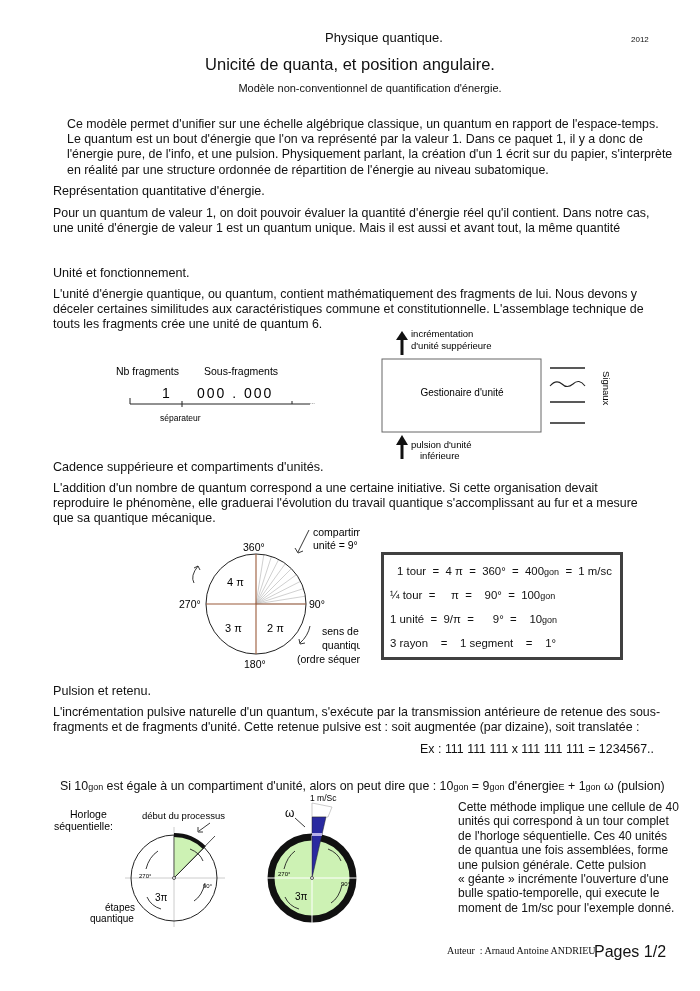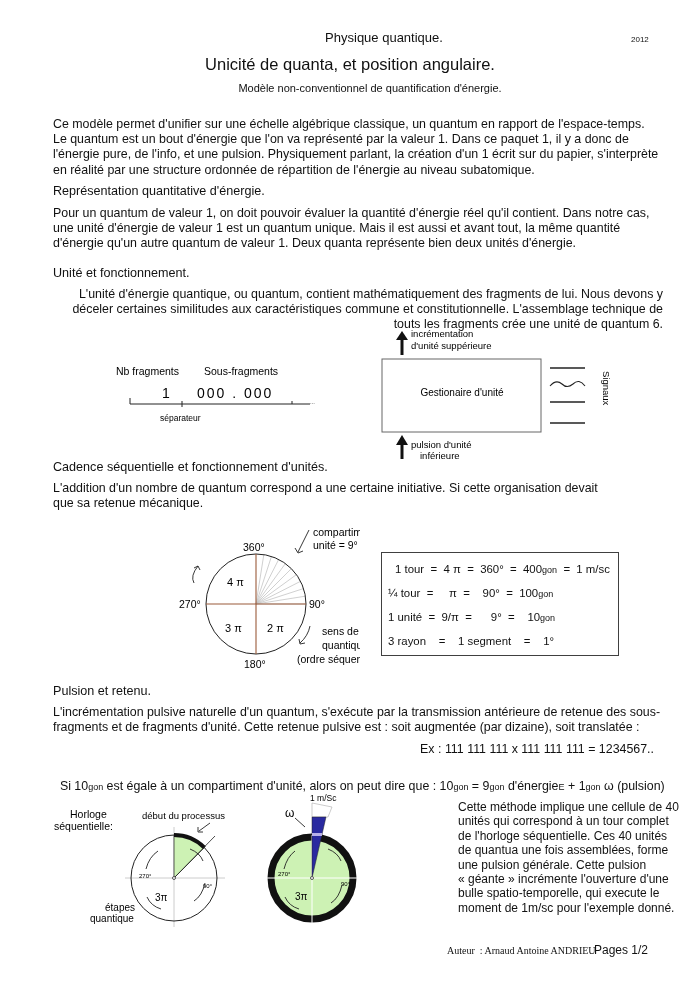--- a/index.html
+++ b/index.html
@@ -4,47 +4,46 @@
 <style>
   html, body { margin:0; padding:0; background:#fff; }
   body { width:700px; height:991px; position:relative; overflow:hidden;
          font-family:"Liberation Sans", sans-serif; color:#111; }
   .abs { position:absolute; }
   .para { position:absolute; left:53px; width:610px; font-size:12.4px; line-height:15.2px; }
   .heading { position:absolute; left:53px; font-size:12.6px; }
   .sub { font-size:9px; }
   svg text { font-family:"Liberation Sans", sans-serif; }
   .eqtable { position:absolute; left:381px; top:552px; width:236px; height:102px;
-             border:1px solid #404040; font-size:11.4px; }
+             border:3px solid #404040; font-size:11.4px; }
   .eqtable div { position:absolute; white-space:pre; }
 </style>
 </head>
 <body>
 
 <div class="abs" style="left:0;width:768px;top:30px;text-align:center;font-size:13px;">Physique quantique.</div>
 <div class="abs" style="left:631px;top:35px;font-size:8px;">2012</div>
 <div class="abs" style="left:0;width:700px;top:55px;text-align:center;font-size:16.5px;">Unicité de quanta, et position angulaire.</div>
 <div class="abs" style="left:0;width:740px;top:82px;text-align:center;font-size:11px;">Modèle non-conventionnel de quantification d'énergie.</div>
 
-<div class="para" style="top:117px;">
+<div class="para" style="top:117px;margin-left:14px;">
   <div>Ce modèle permet d'unifier sur une échelle algébrique classique, un quantum en rapport de l'espace-temps.</div>
   <div>Le quantum est un bout d'énergie que l'on va représenté par la valeur 1. Dans ce paquet 1, il y a donc de</div>
   <div>l'énergie pure, de l'info, et une pulsion. Physiquement parlant, la création d'un 1 écrit sur du papier, s'interprète</div>
   <div>en réalité par une structure ordonnée de répartition de l'énergie au niveau subatomique.</div>
 </div>
 
 <div class="heading" style="top:184px;">Représentation quantitative d'énergie.</div>
 <div class="para" style="top:206px;">
   <div>Pour un quantum de valeur 1, on doit pouvoir évaluer la quantité d'énergie réel qu'il contient. Dans notre cas,</div>
   <div>une unité d'énergie de valeur 1 est un quantum unique.  Mais il est aussi et avant tout, la même quantité</div>
-  <div>d'énergie qu'un autre quantum de valeur 1. Deux quanta représente bien deux unités d'énergie.</div>
 </div>
 
 <div class="heading" style="top:266px;">Unité et fonctionnement.</div>
-<div class="para" style="top:287px;text-align:right;">
+<div class="para" style="top:287px;">
   <div>L'unité d'énergie quantique, ou quantum, contient mathématiquement des fragments de lui. Nous devons y</div>
   <div>déceler certaines similitudes aux caractéristiques commune et constitutionnelle. L'assemblage technique de</div>
   <div>touts les fragments crée une unité de quantum 6.</div>
 </div>
 
 <svg class="abs" style="left:100px;top:325px;" width="260" height="110">
   <text x="16" y="50" font-size="10.5">Nb fragments</text>
   <text x="104" y="50" font-size="10.5">Sous-fragments</text>
   <text x="62" y="73" font-size="14">1</text>
   <text x="97" y="73" font-size="14" letter-spacing="2">000 . 000</text>
@@ -71,24 +70,25 @@
   <line x1="180" y1="98" x2="215" y2="98" stroke="#222" stroke-width="1.3"></line>
   <text x="0" y="0" font-size="9.5" transform="translate(233,46) rotate(90)">Signaux</text>
   <g>
     <line x1="32" y1="134" x2="32" y2="118" stroke="#111" stroke-width="3"></line>
     <polygon points="26,120 32,110 38,120" fill="#111"></polygon>
   </g>
   <text x="41" y="123" font-size="9.5">pulsion d'unité</text>
   <text x="50" y="134" font-size="9.5">inférieure</text>
 </svg>
 
-<div class="heading" style="top:460px;">Cadence séquentielle et fonctionnement d'unités.</div>
+<div class="heading" style="top:460px;">Cadence suppérieure et compartiments d'unités.</div>
 <div class="para" style="top:481px;">
   <div>L'addition d'un nombre de quantum correspond a une certaine initiative.  Si cette organisation devait</div>
-  <div>que sa retenue mécanique.</div>
+  <div>reproduire le phénomène, elle graduerai l'évolution du travail quantique s'accomplissant au fur et a mesure</div>
+  <div>que sa quantique mécanique.</div>
 </div>
 
 <svg class="abs" id="circle-diagram" style="left:80px;top:520px;" width="280" height="160">
   <g id="fan-lines">
       <line x1="176" y1="84" x2="183.82172325201154" y2="34.61558297024311" stroke="#bbb" stroke-width="0.7"></line>
       <line x1="176" y1="84" x2="191.45084971874738" y2="36.447174185242325" stroke="#bbb" stroke-width="0.7"></line>
       <line x1="176" y1="84" x2="198.69952498697734" y2="39.449673790581606" stroke="#bbb" stroke-width="0.7"></line>
       <line x1="176" y1="84" x2="205.38926261462365" y2="43.54915028125263" stroke="#bbb" stroke-width="0.7"></line>
       <line x1="176" y1="84" x2="211.35533905932738" y2="48.64466094067262" stroke="#bbb" stroke-width="0.7"></line>
       <line x1="176" y1="84" x2="216.45084971874738" y2="54.61073738537634" stroke="#bbb" stroke-width="0.7"></line>
@@ -194,13 +194,13 @@
   <div>unités qui correspond à un tour complet</div>
   <div>de l'horloge séquentielle. Ces 40 unités</div>
   <div>de quantua une fois assemblées, forme</div>
   <div>une pulsion générale. Cette pulsion</div>
   <div>« géante » incrémente l'ouverture d'une</div>
   <div>bulle spatio-temporelle, qui execute  le</div>
   <div>moment de 1m/sc pour l'exemple donné.</div>
 </div>
 
 <div class="abs" style="left:420px;top:945px;font-family:'Liberation Serif', serif;font-size:10px;white-space:pre;margin-left:27px;">Auteur  : Arnaud Antoine ANDRIEU</div>
-<div class="abs" style="left:594px;top:943px;font-size:12px;">Pages 1/2</div>
+<div class="abs" style="left:594px;top:943px;font-size:16px;">Pages 1/2</div>
 
 </body></html>

